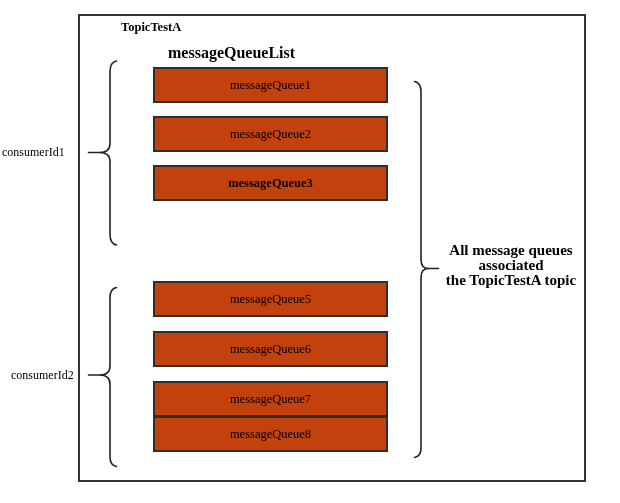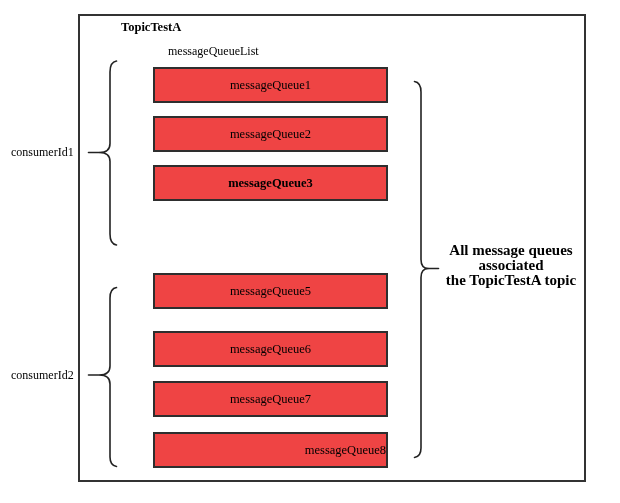--- a/index.html
+++ b/index.html
@@ -23,49 +23,50 @@
   .topic-title {
     position: absolute;
     left: 121px; top: 20px;
     font-size: 12.5px;
     font-weight: bold;
     white-space: nowrap;
   }
   .queue-list-label {
     position: absolute;
     left: 168px; top: 44px;
-    font-size: 12px;
+    font-size: 16px;
     white-space: nowrap;
+    font-weight: bold;
   }
   .queue-box {
     position: absolute;
     left: 153px;
     width: 235px; height: 36px;
     border: 2px solid #2e2e2e;
-    background: #ef4444;
+    background: #c2410c;
     display: flex;
     align-items: center;
     justify-content: center;
     font-size: 12.5px;
     white-space: nowrap;
   }
   .q1 { top: 67px; }
   .q2 { top: 116px; }
   .q3 { top: 165px; font-weight: bold; }
   .q4 { top: 214px; }
-  .q5 { top: 273px; }
+  .q5 { top: 281px; }
   .q6 { top: 331px; text-align: center; }
   .q7 { top: 381px; }
-  .q8 { top: 432px; justify-content: flex-end; }
+  .q8 { top: 416px; }
   .consumer-label {
     position: absolute;
     font-size: 12px;
     white-space: nowrap;
   }
-  .consumer-1 { left: 11px; top: 145px; }
+  .consumer-1 { left: 2px; top: 145px; }
   .consumer-2 { left: 11px; top: 368px; }
   .brace-layer {
     position: absolute;
     left: 0; top: 0;
     width: 620px; height: 503px;
     pointer-events: none;
   }
   .annotation {
     position: absolute;
     left: 429px; top: 243px;

